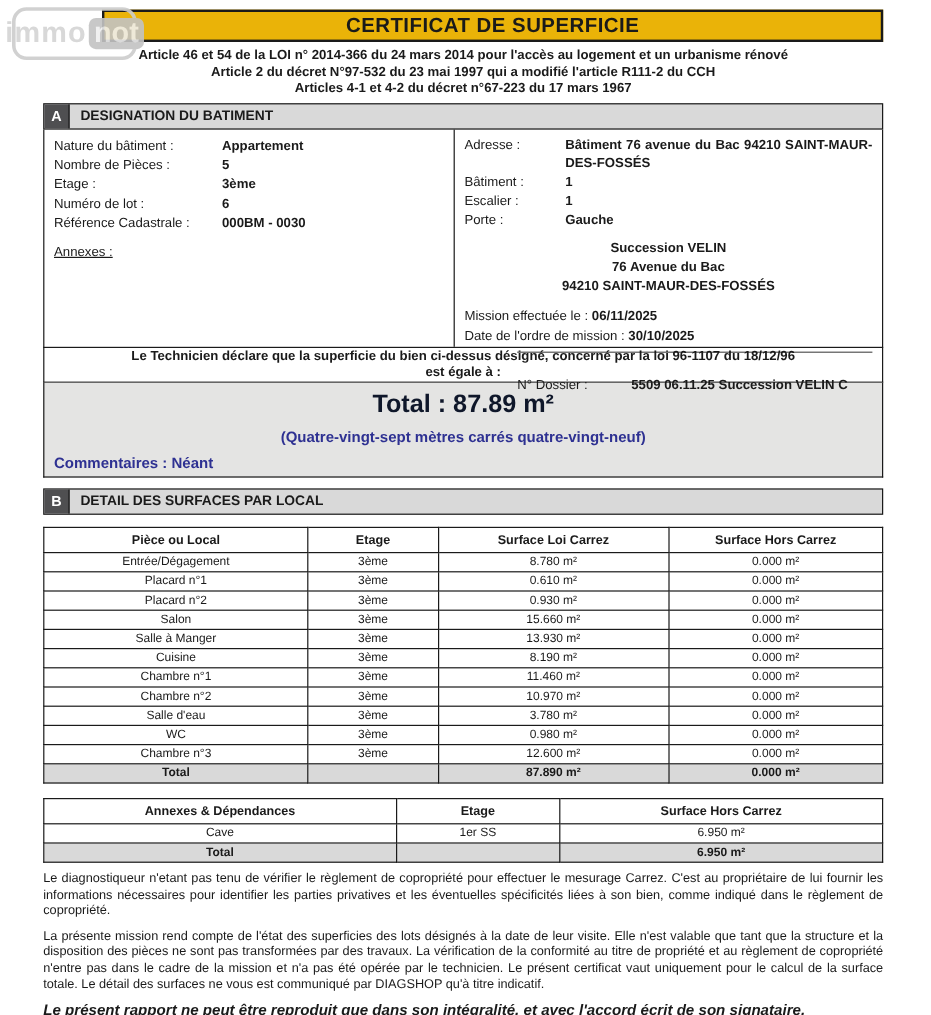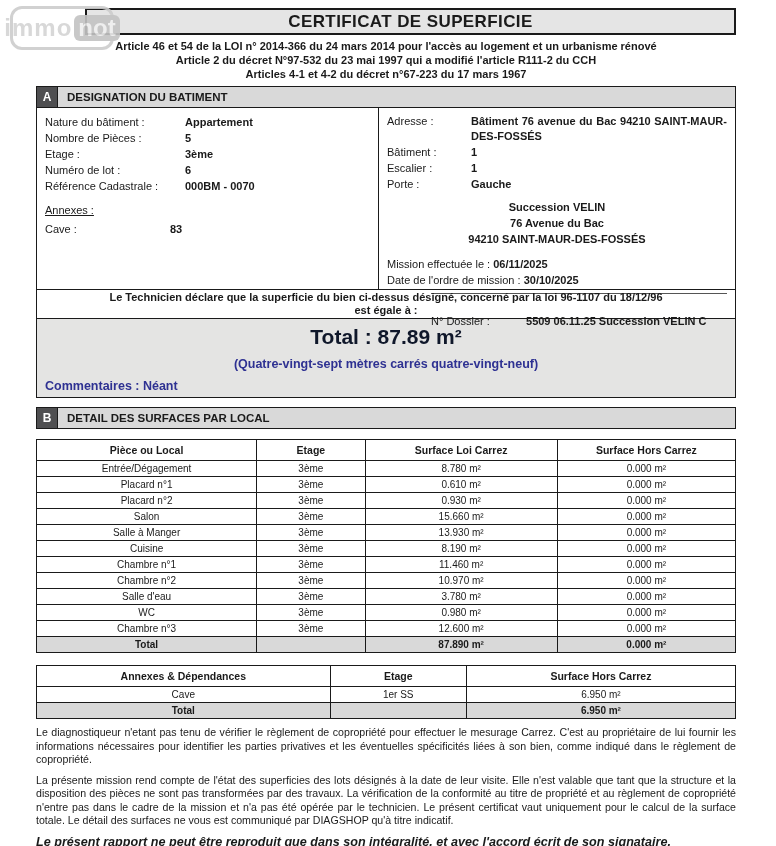--- a/index.html
+++ b/index.html
@@ -8,21 +8,21 @@
   .page { position:relative; width:776px; height:614px; padding:8px 40px 0 36px; }
 
   
   .logo { position:absolute; top:6px; left:10px; width:104px; height:44px;
           border:3px solid #cdcdcd; border-radius:12px; display:flex; align-items:center;
           justify-content:center; gap:2px; background:transparent; z-index:5; opacity:.9; }
   .logo .immo { font-size:24px; font-weight:bold; color:#d4d4d4; letter-spacing:1px; }
   .logo .not  { font-size:24px; font-weight:bold; color:#efefef; background:#c3c3c3;
                 border-radius:6px; padding:0 4px; line-height:26px; }
 
-  .title-bar { margin-left:49px; height:27px; background:#e5e5e5; border:2px solid #1a1a1a;
+  .title-bar { margin-left:49px; height:27px; background:#eab308; border:2px solid #1a1a1a;
                display:flex; align-items:center; justify-content:center;
                font-size:17px; font-weight:bold; letter-spacing:.4px; }
 
   .articles { margin-top:4px; text-align:center; font-weight:bold; font-size:11px; line-height:14px; }
 
   .section-header { margin-top:5px; border:1.5px solid #1a1a1a; background:#d9d9d9;
                     display:flex; align-items:stretch; height:22px; }
   .section-badge { width:21px; background:#4f4f51; color:#fff; font-weight:bold; font-size:12px;
                    display:flex; align-items:center; justify-content:center;
                    border-right:1.5px solid #1a1a1a; }
@@ -120,28 +120,24 @@
             <span class="val">3ème</span>
           </div>
 
           <div class="frow">
             <span class="lbl">Numéro de lot :</span>
             <span class="val">6</span>
           </div>
 
           <div class="frow">
             <span class="lbl">Référence Cadastrale :</span>
-            <span class="val">000BM - 0070</span>
+            <span class="val">000BM - 0030</span>
           </div>
         </div>
       <div class="annexes-lbl">Annexes :</div>
-      <div class="cave-row">
-        <span class="lbl">Cave :</span>
-        <span class="val" style="font-weight:bold;">83</span>
-      </div>
     </div>
 
     <div class="desig-right">
       <div class="arow">
         <span class="lbl">Adresse :</span>
         <span class="val">Bâtiment 76 avenue du Bac 94210 SAINT-MAUR-DES-FOSSÉS</span>
       </div>
       <div>
 
           <div class="rrow">

